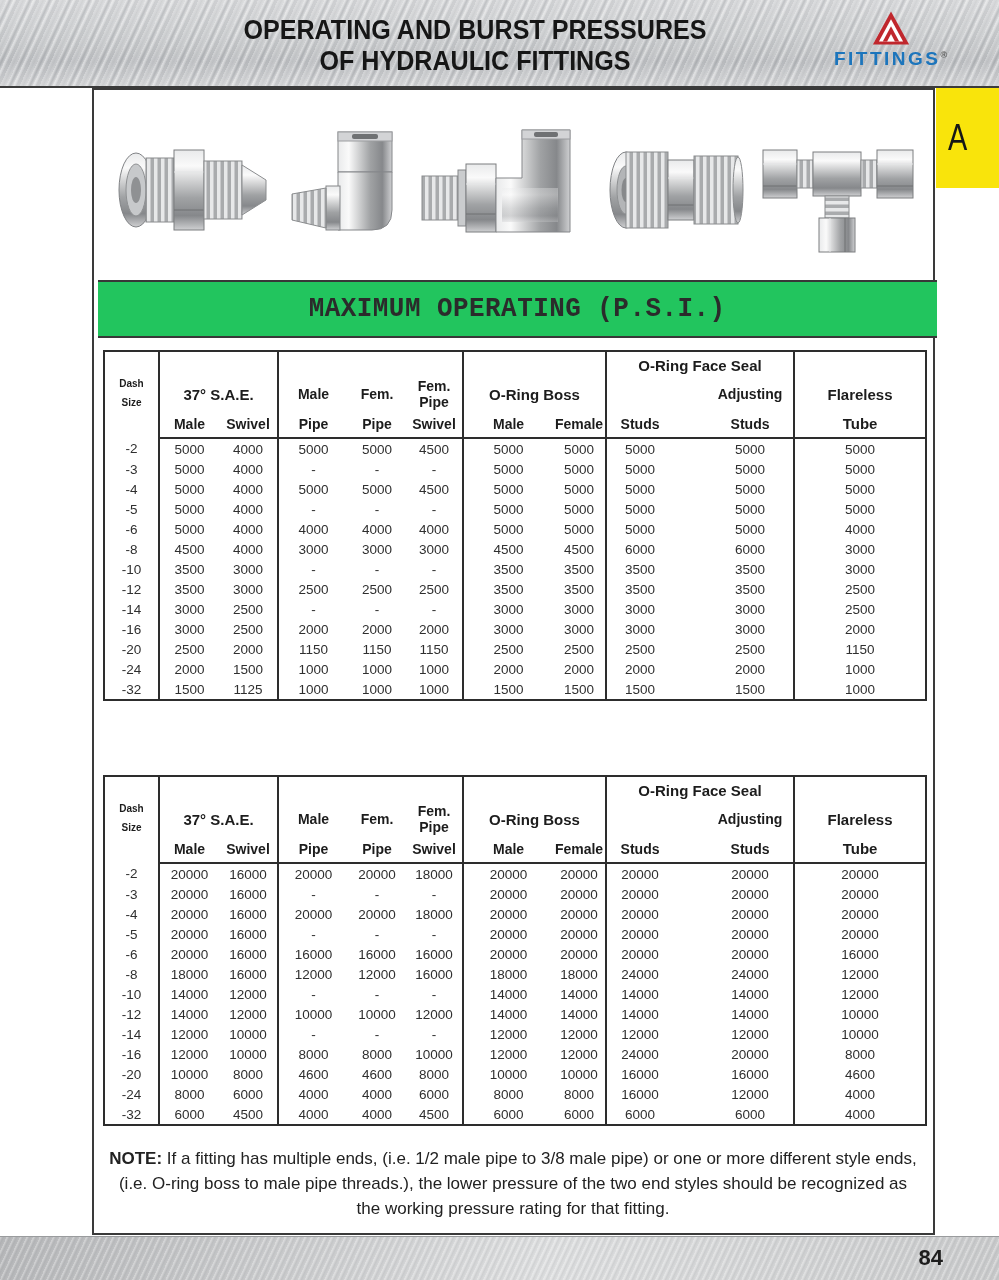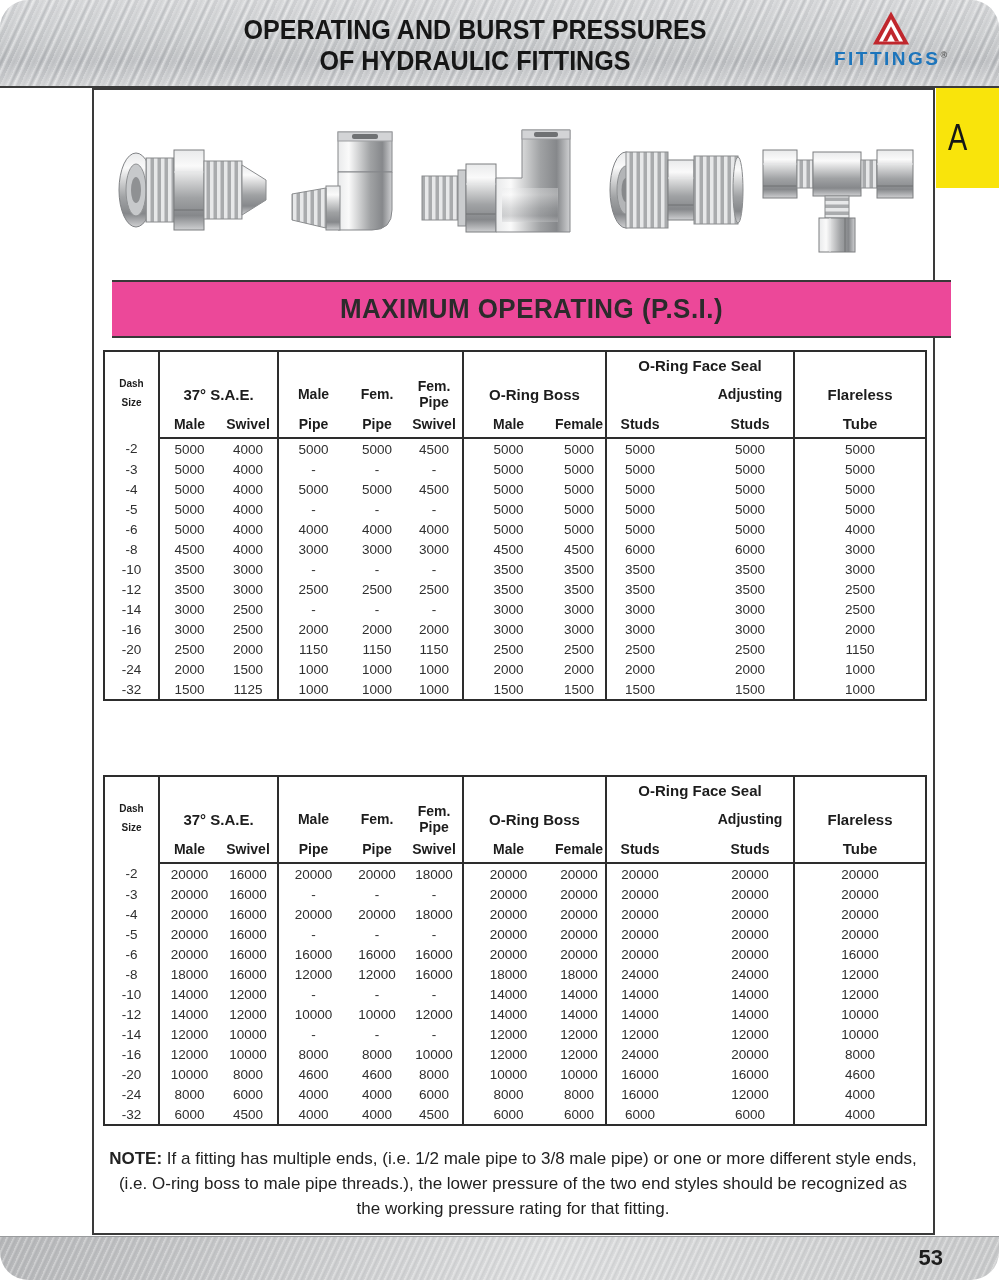--- a/index.html
+++ b/index.html
@@ -1,17 +1,17 @@
 <!DOCTYPE html>
 <html><head>
 <meta charset="utf-8">
 <style>
   html,body{margin:0;padding:0;background:#ffffff;}
   .page{position:relative;width:999px;height:1280px;background:#ffffff;overflow:hidden;
-        font-family:"Liberation Sans",sans-serif;border-radius:28px;}
+        font-family:"Liberation Sans",sans-serif;}
 
   
   .metal{
     background:
       repeating-linear-gradient(115deg, rgba(255,255,255,.28) 0 1px, rgba(255,255,255,0) 2px, rgba(90,95,100,.10) 3px, rgba(255,255,255,0) 6px),
       repeating-linear-gradient(295deg, rgba(255,255,255,.18) 0 3px, rgba(120,125,130,.12) 5px, rgba(255,255,255,.10) 9px),
       linear-gradient(180deg,#d8d9db 0%,#cbcdcf 40%,#bcbec1 72%,#d3d4d6 100%);
   }
   .band-top{position:absolute;left:0;top:0;width:999px;height:86px;border-bottom:2px solid #3b3b3b;}
   .band-bottom{position:absolute;left:0;top:1236px;width:999px;height:44px;border-top:1px solid #9a9c9e;
@@ -33,23 +33,23 @@
          display:flex;align-items:center;}
   .tab-a span{display:inline-block;margin-left:12px;font-size:37px;font-weight:400;color:#161616;transform:scaleX(.78);transform-origin:left center;}
 
   
   .content-box{position:absolute;left:92px;top:88px;width:843px;height:1147px;background:#fff;
                border:2px solid #3a3a3a;box-sizing:border-box;}
   .fittings{position:absolute;left:4px;top:10px;width:831px;height:180px;
             display:flex;justify-content:space-evenly;align-items:center;}
   .fitting{flex:0 0 auto;}
 
-  .banner{position:absolute;left:18px;width:839px;height:58px;box-sizing:border-box;background:#ec4899;
+  .banner{position:absolute;left:4px;width:839px;height:58px;box-sizing:border-box;background:#22c55e;
           border-top:2px solid #383838;border-bottom:2px solid #383838;
-          display:flex;align-items:center;justify-content:center;}
+          display:flex;align-items:center;justify-content:center;font-family:Liberation Mono, monospace;}
   .banner span{font-size:27px;font-weight:bold;color:#2b2b2b;letter-spacing:.5px;transform:scaleX(.96);}
   .banner.b1{top:190px;} .banner.b2{top:614px;}
 
   
   .ptable{position:absolute;left:9px;width:822px;border-collapse:collapse;table-layout:fixed;
           border:2px solid #2d2d2d;}
   .ptable.t1{top:260px;} .ptable.t2{top:685px;}
   .ptable th,.ptable td{padding:0;text-align:center;font-family:"Liberation Sans",sans-serif;}
   .ptable thead th{font-weight:bold;color:#1c1c1c;font-size:14px;}
   .ptable thead tr.r1 th{height:26px;vertical-align:middle;}
@@ -630,16 +630,16 @@
     </table>
 
     <div class="note">
       <span class="nlabel">NOTE:</span>
       <span> </span>
       <span>If a fitting has multiple ends, (i.e. 1/2 male pipe to 3/8 male pipe) or one or more different style ends, (i.e. O-ring boss to male pipe threads.), the lower pressure of the two end styles should be recognized as the working pressure rating for that fitting.</span>
     </div>
   </div>
 
   <div class="band-bottom">
-    <div class="page-num">53</div>
+    <div class="page-num">84</div>
   </div>
 
 </div>
 
 </body></html>

